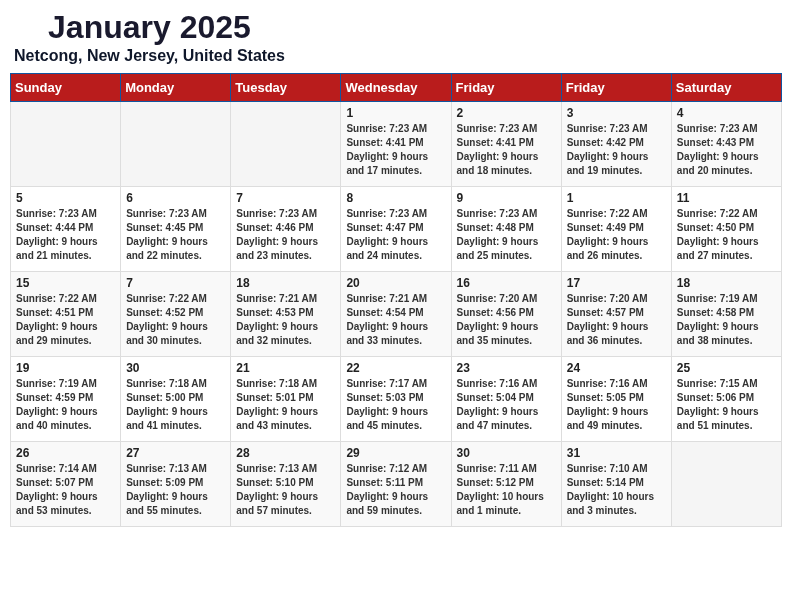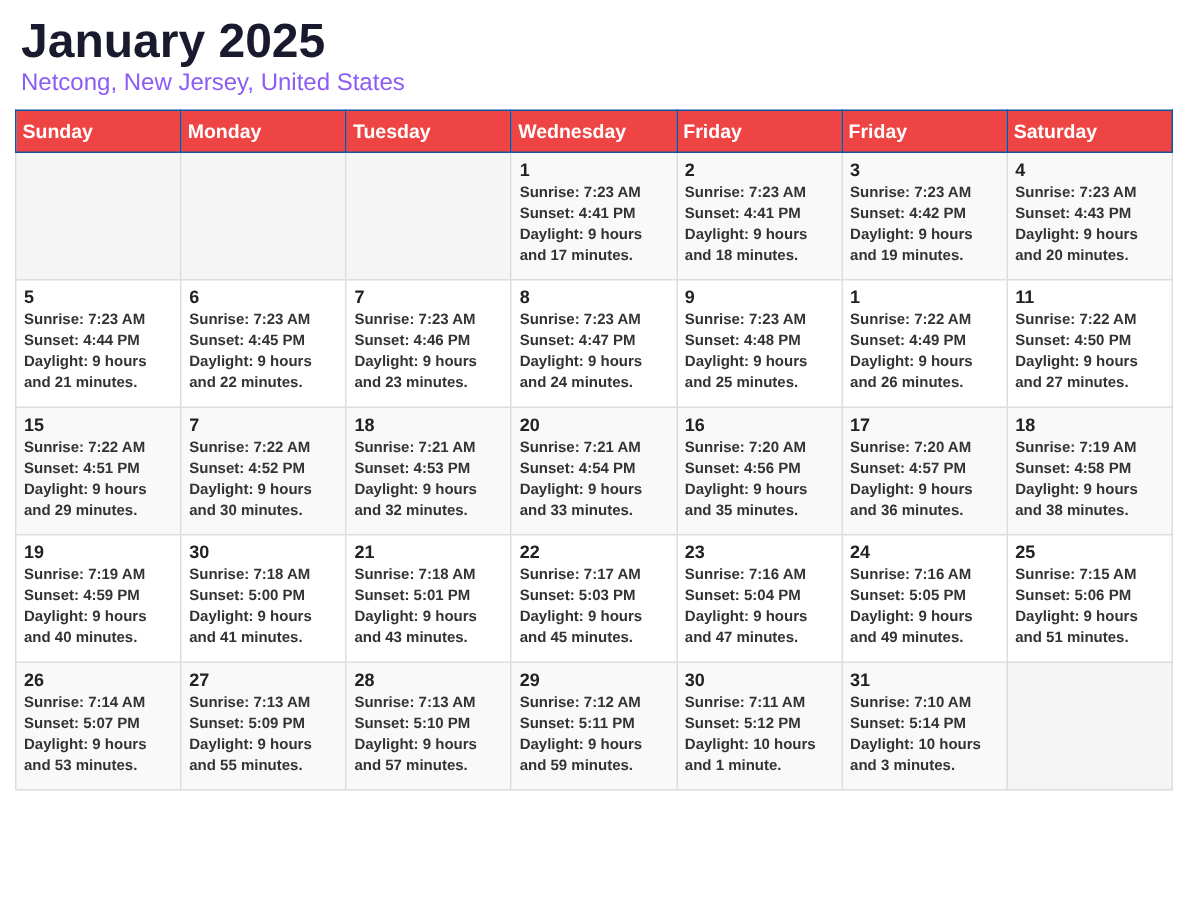--- a/index.html
+++ b/index.html
@@ -30,40 +30,41 @@
     .logo-stack {
       display: flex;
       flex-direction: column;
       align-items: flex-start;
     }
     .logo-row {
       display: flex;
       align-items: center;
     }
     .title-block {
-      text-align: left;
+      text-align: center;
     }
     .calendar-title {
       font-size: 32px;
       font-weight: bold;
       color: #1a1a2e;
       line-height: 1.1;
     }
     .calendar-subtitle {
       font-size: 16px;
-      color: #8b5cf6;
+      color: #0f172a;
       margin-top: 2px;
+      font-weight: bold;
     }
     .calendar-table {
       width: 100%;
       border-collapse: collapse;
       border: 1px solid #ccc;
     }
     .calendar-table th {
-      background-color: #ef4444;
+      background-color: #b91c1c;
       color: #fff;
       font-size: 13px;
       font-weight: bold;
       padding: 6px 4px;
       text-align: left;
       border: 1px solid #1155a0;
     }
     .calendar-table td {
       width: calc(100% / 7);
       vertical-align: top;

